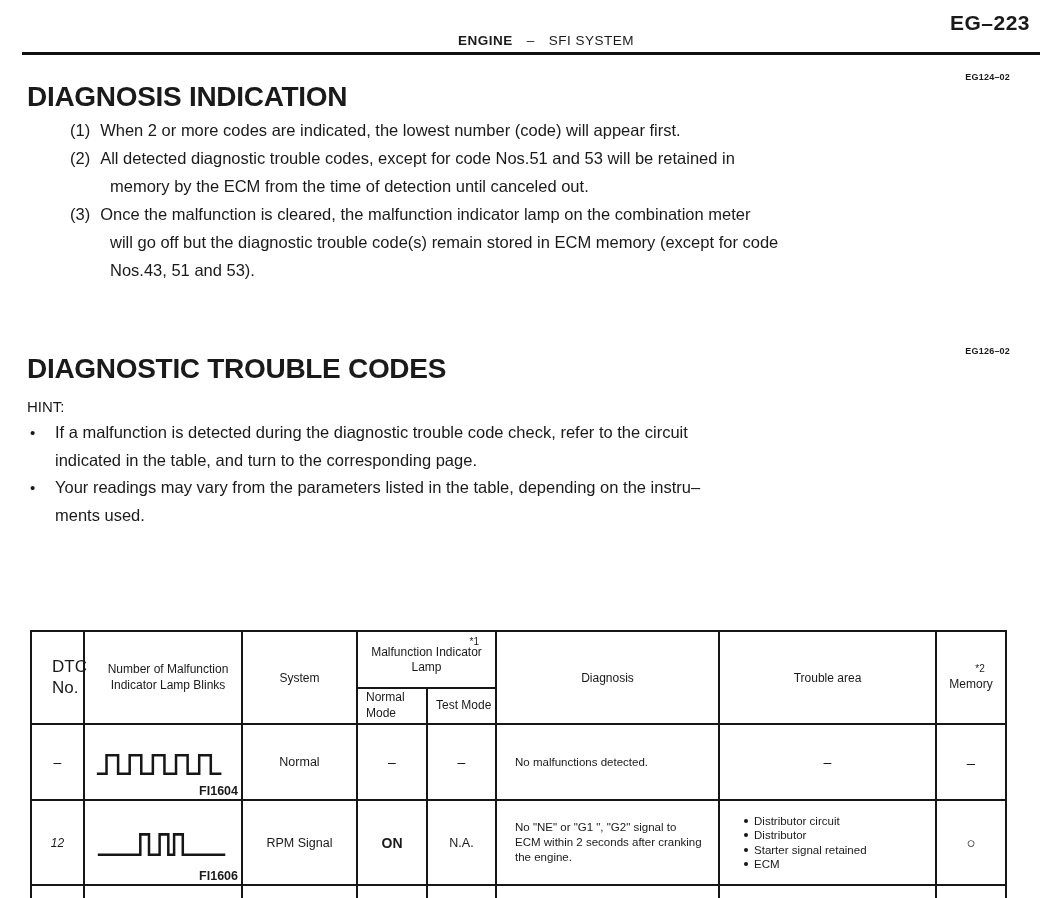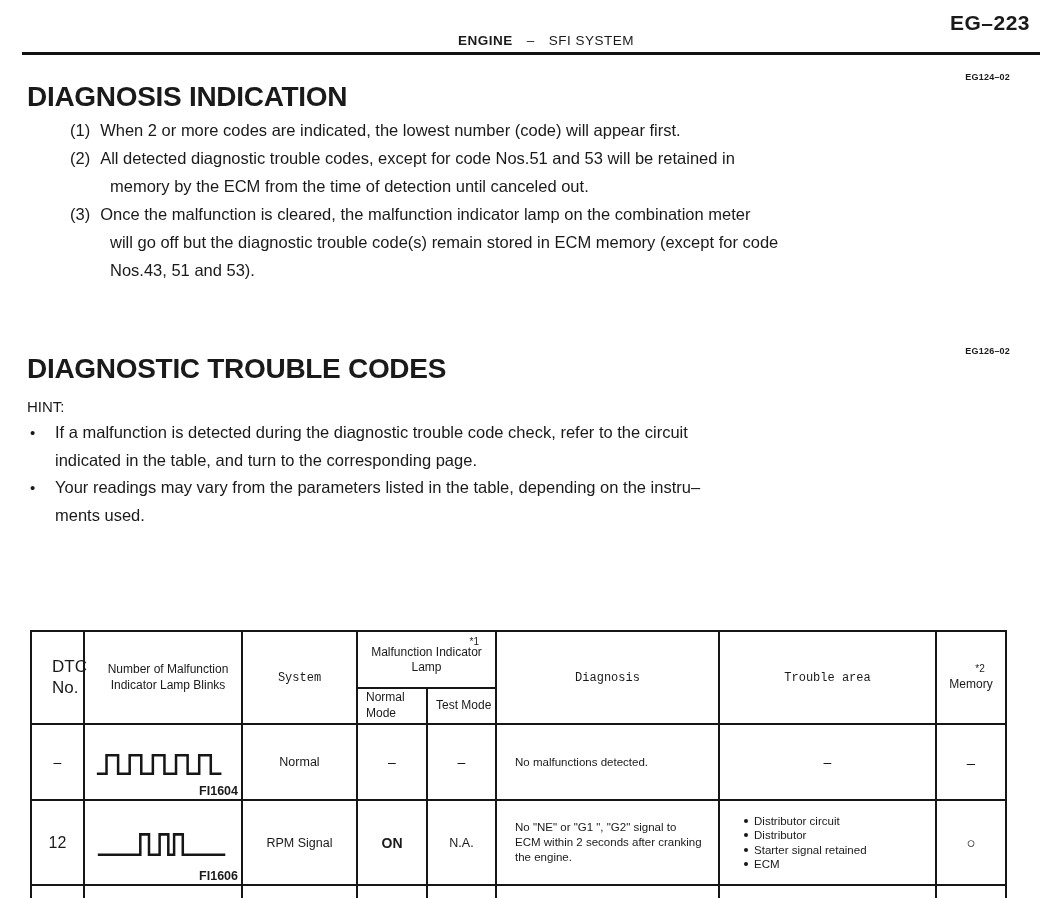--- a/index.html
+++ b/index.html
@@ -52,28 +52,28 @@
   .bullets .line{line-height:27.5px;padding-left:25px;white-space:nowrap;}
   .bullets .line.first{position:relative;}
   .bullets .dot{position:absolute;left:0;top:0;font-size:15px;}
   
   .dtc-table-wrap{position:absolute;top:630px;left:30px;}
   table{border-collapse:collapse;table-layout:fixed;width:975px;}
   td,th{border:2px solid #161616;padding:0;vertical-align:middle;font-weight:normal;}
   th{font-size:12px;}
   .h-dtc{font-size:17px;text-align:left;padding-left:20px;line-height:1.18;}
   .h-blinks{text-align:center;padding-left:10px;line-height:1.3;}
-  .h-sys,.h-diag,.h-trouble{text-align:center;font-family:Liberation Mono, monospace;}
+  .h-sys,.h-diag,.h-trouble{text-align:center;}
   .h-mil{position:relative;text-align:center;line-height:1.25;}
   .h-mil .note{position:absolute;top:4px;right:16px;font-size:10px;}
   .h-mode{text-align:left;padding-left:8px;line-height:1.3;vertical-align:middle;}
   .h-mem{text-align:center;line-height:1.4;}
   .h-mem .note{display:block;font-size:10px;transform:translateX(9px);}
   .cell-dash{font-size:14px;text-align:center;}
-  .cell-dtc{font-size:16px;text-align:center;}
+  .cell-dtc{font-size:12px;text-align:center;font-style:italic;}
   .cell-sys{font-size:12.5px;text-align:center;}
   .cell-on{font-size:14px;font-weight:bold;text-align:center;}
   .cell-na{font-size:12.5px;text-align:center;}
   .cell-wave{position:relative;}
   .cell-wave svg{display:block;margin:4px auto 0 auto;}
   .wave-label{position:absolute;right:3px;bottom:1px;font-size:12.5px;font-weight:bold;}
   .cell-diag{font-size:11.5px;text-align:left;padding-left:18px;line-height:1.28;margin-top:44px;}
   .cell-trouble{font-size:11.5px;text-align:left;padding-left:24px;line-height:1.25;}
   .cell-trouble .ti{position:relative;padding-left:10px;}
   .cell-trouble .ti::before{content:"";position:absolute;left:0;top:5px;width:4px;height:4px;background:#161616;border-radius:50%;}

